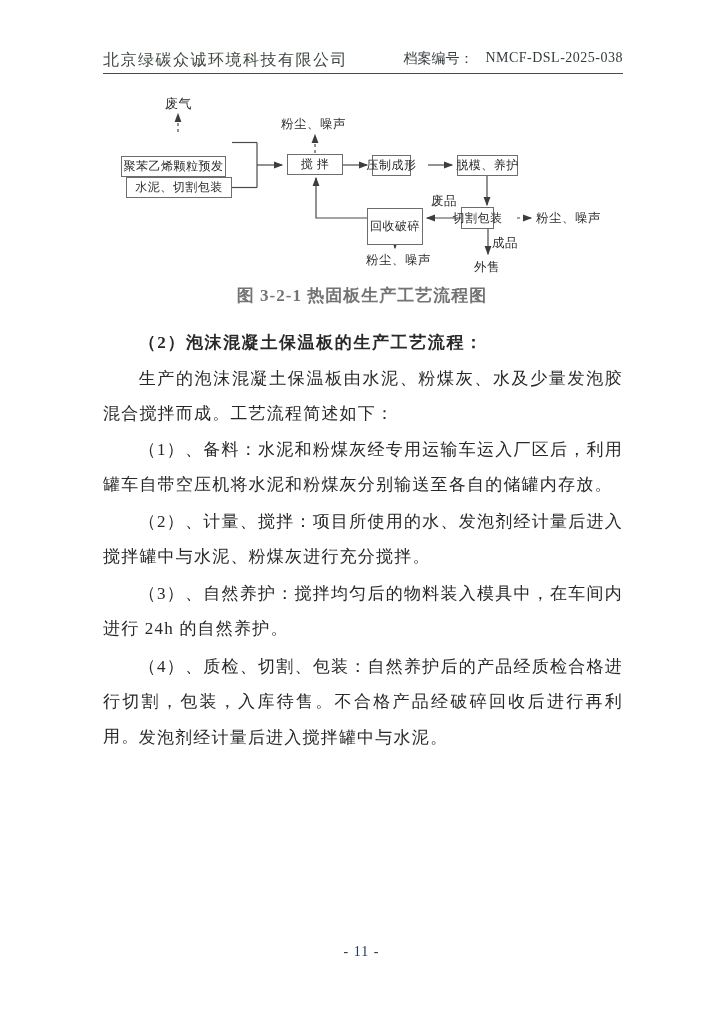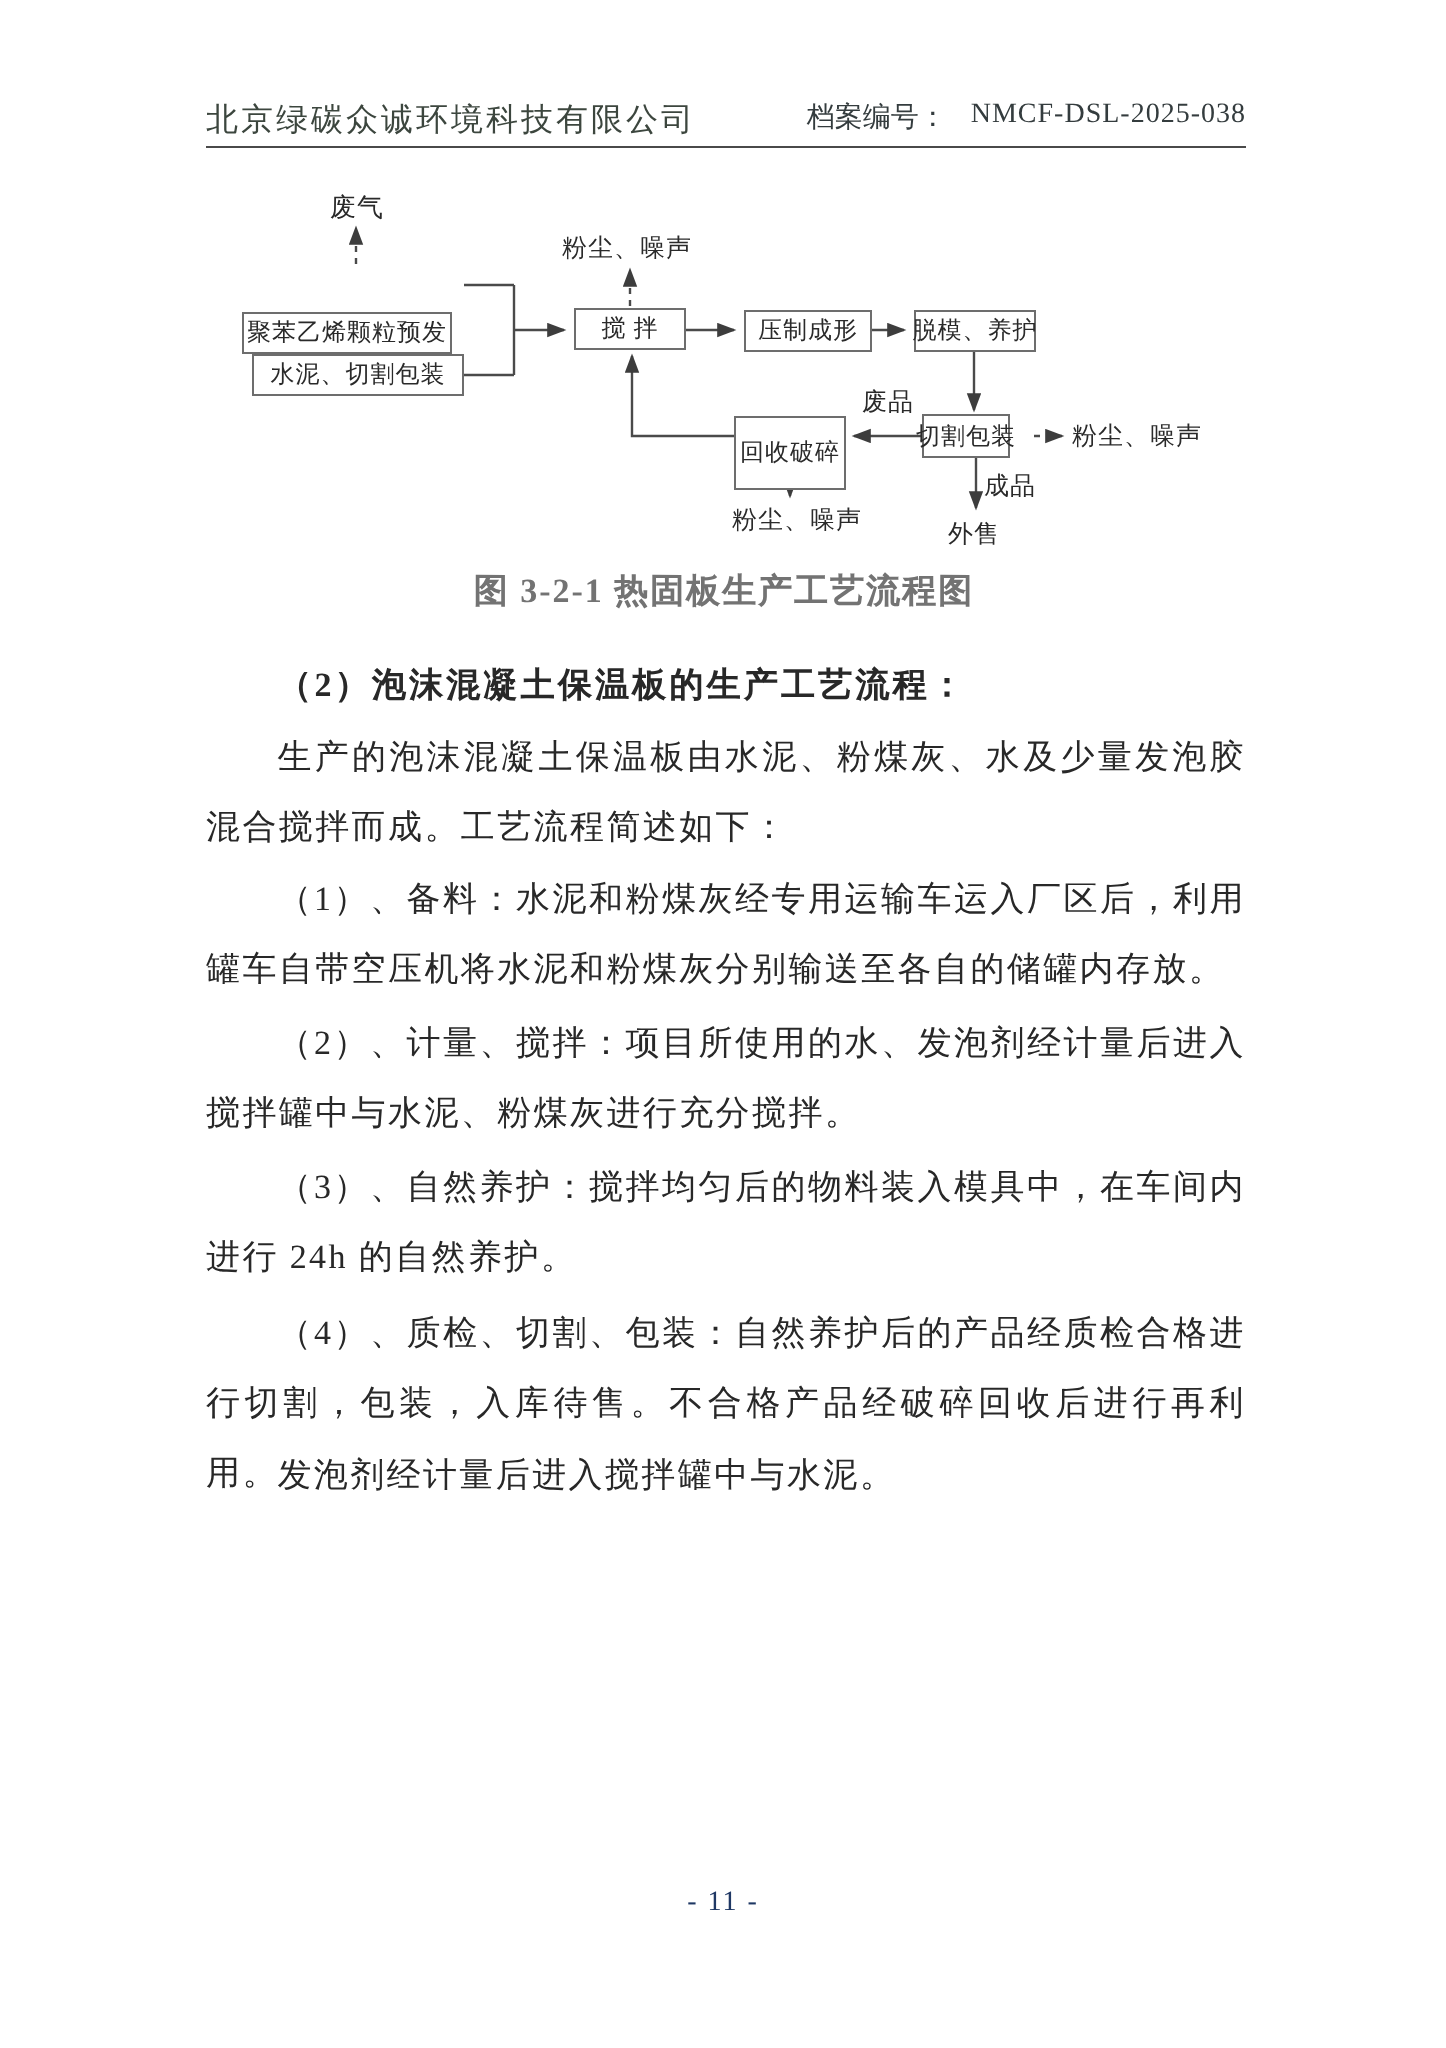--- a/index.html
+++ b/index.html
@@ -110,23 +110,23 @@
     <line class="dash" x1="395" y1="141" x2="395" y2="160" marker-end="url(#ah)"></line>
 
     <line class="dash" x1="517" y1="130" x2="531" y2="130" marker-end="url(#ah)"></line>
 
     <line x1="488" y1="141" x2="488" y2="166" marker-end="url(#ah)"></line>
   </svg>
 
   <div class="fc-box" style="left:121px; top:132px; width:105px; height:21px;margin-top:24px;">聚苯乙烯颗粒预发</div>
   <div class="fc-box" style="left:126px; top:177px; width:106px; height:21px;">水泥、切割包装</div>
   <div class="fc-box" style="left:287px; top:154px; width:56px; height:21px;">搅  拌</div>
-  <div class="fc-box" style="left:372px; top:155px; width:64px; height:21px;">压制成形</div>
+  <div class="fc-box" style="left:372px; top:155px; width:39px; height:21px;">压制成形</div>
   <div class="fc-box" style="left:457px; top:155px; width:61px; height:21px;">脱模、养护</div>
-  <div class="fc-box" style="left:461px; top:207px; width:44px; height:22px;">切割包装</div>
+  <div class="fc-box" style="left:461px; top:207px; width:33px; height:22px;">切割包装</div>
   <div class="fc-box" style="left:367px; top:208px; width:56px; height:37px;">回收破碎</div>
 
   <div class="fc-label" style="left:165px; top:95px; font-size:13px;">废气</div>
   <div class="fc-label" style="left:281px; top:116px;">粉尘、噪声</div>
   <div class="fc-label" style="left:431px; top:193px;">废品</div>
   <div class="fc-label" style="left:536px; top:210px;">粉尘、噪声</div>
   <div class="fc-label" style="left:492px; top:235px;">成品</div>
   <div class="fc-label" style="left:474px; top:259px;">外售</div>
   <div class="fc-label" style="left:366px; top:252px;">粉尘、噪声</div>
 

